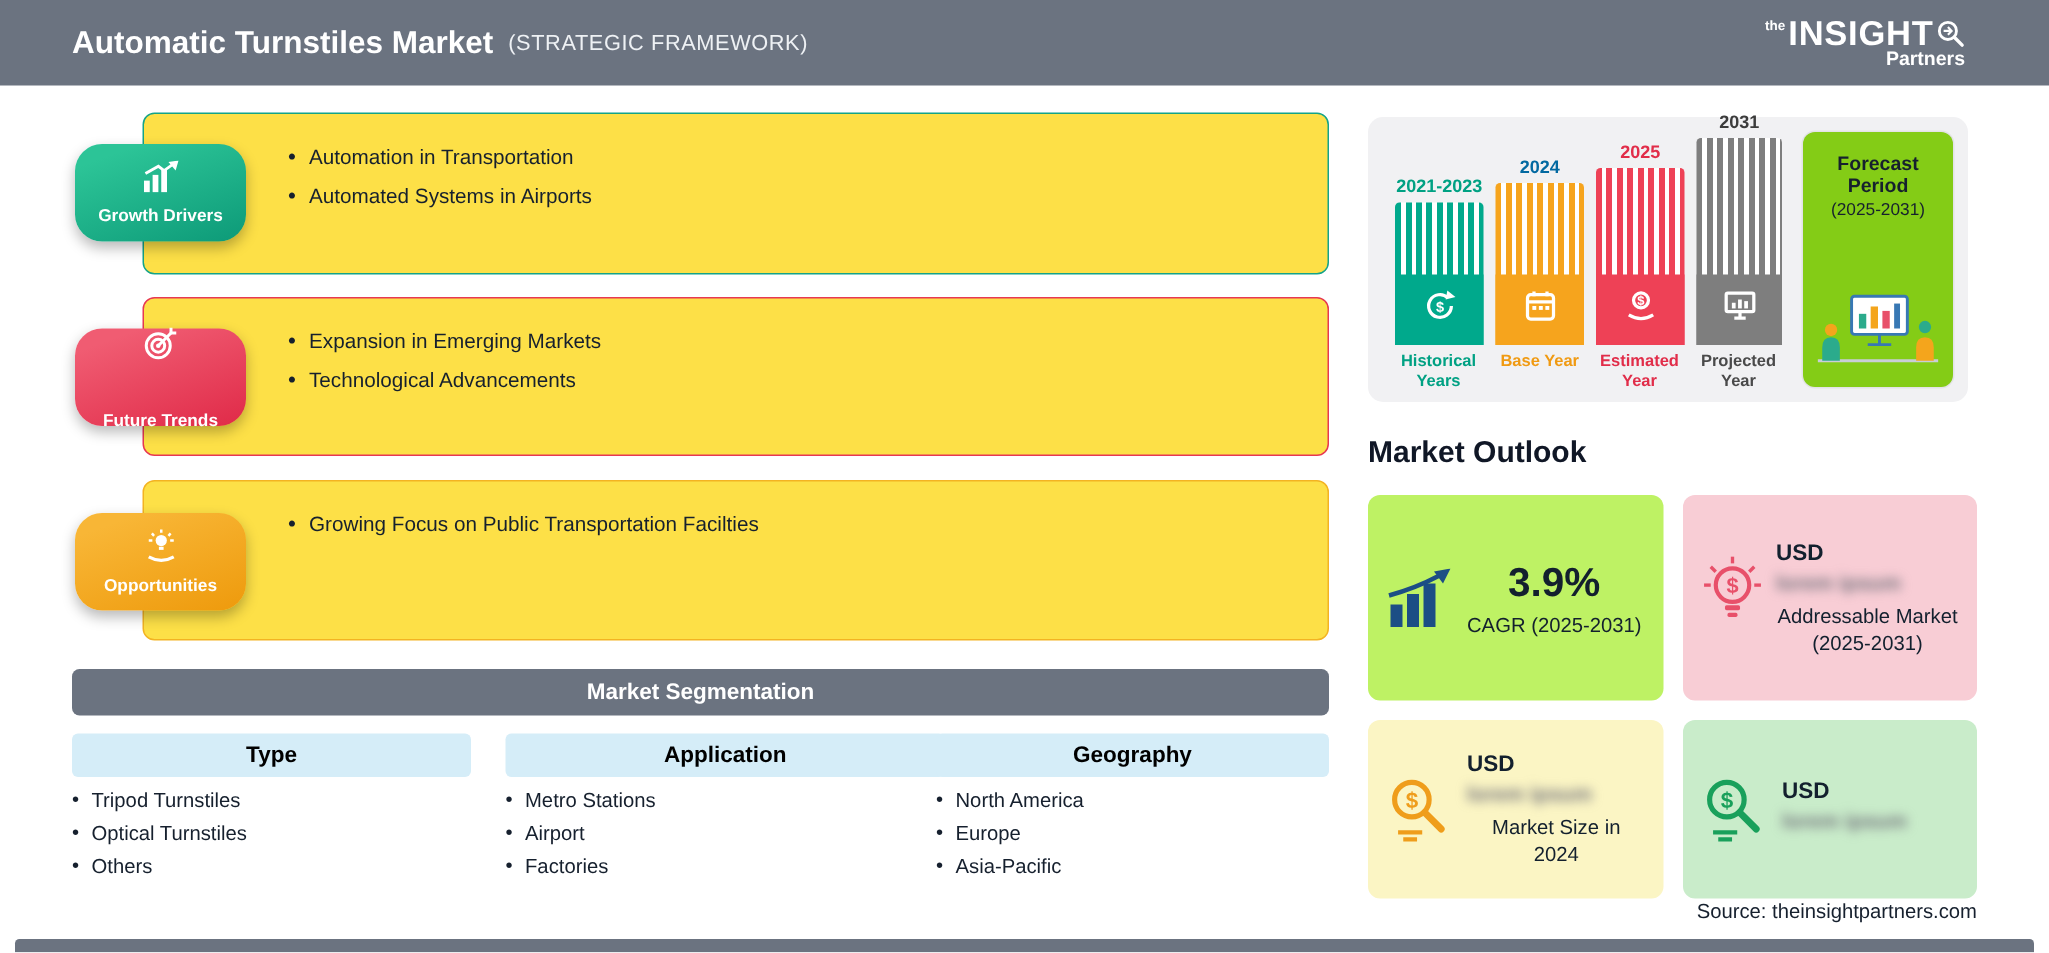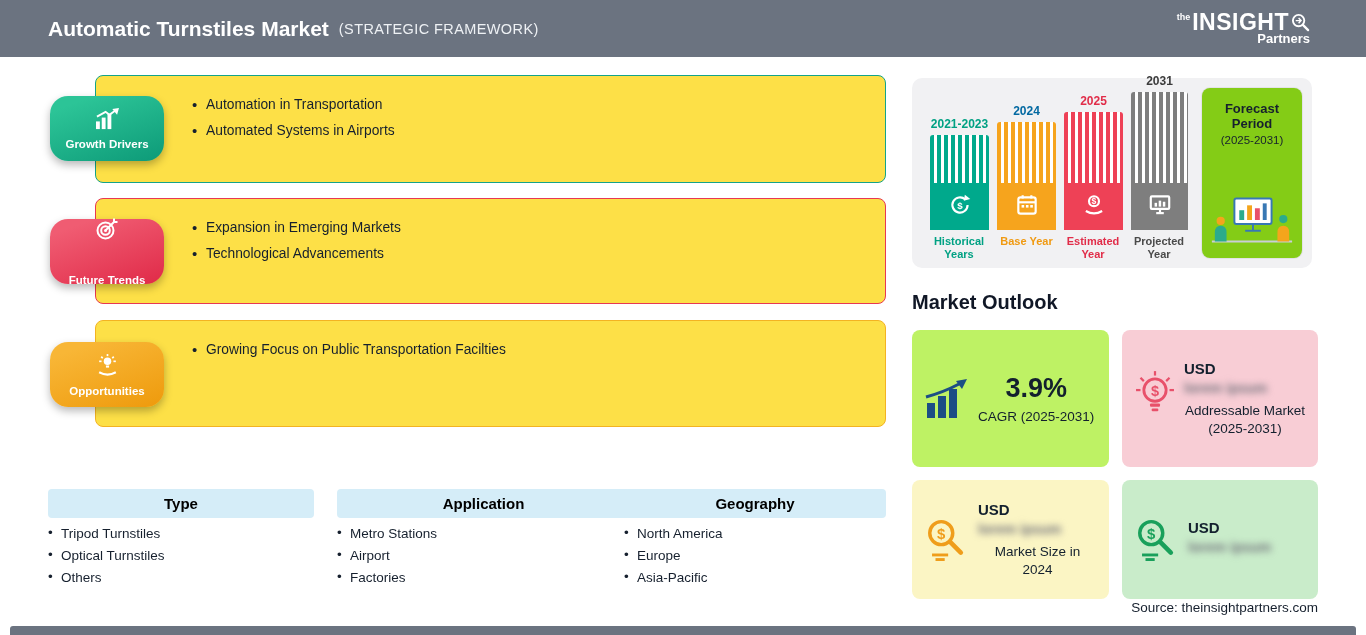--- a/index.html
+++ b/index.html
@@ -169,20 +169,21 @@
             <line x1="4" y1="8" x2="6.3" y2="8"></line>
             <line x1="20" y1="8" x2="17.7" y2="8"></line>
           </g>
           <rect x="10.5" y="12" width="3" height="2" fill="#fff"></rect>
           <path d="M4 18.5 q8 4.5 16 0" stroke="#fff" stroke-width="2" fill="none"></path>
         </svg>
     </span>
     <span class="blabel">Opportunities</span>
   </div>
 
+  <div class="seg-title">Market Segmentation</div>
 
   <div class="col-h ch1">Type</div>
   <div class="col-h ch2">Application</div>
   <div class="col-h ch3">Geography</div>
 
   <ul class="col-list cl1">
     <li>Tripod Turnstiles</li>
     <li>Optical Turnstiles</li>
     <li>Others</li>
   </ul>

